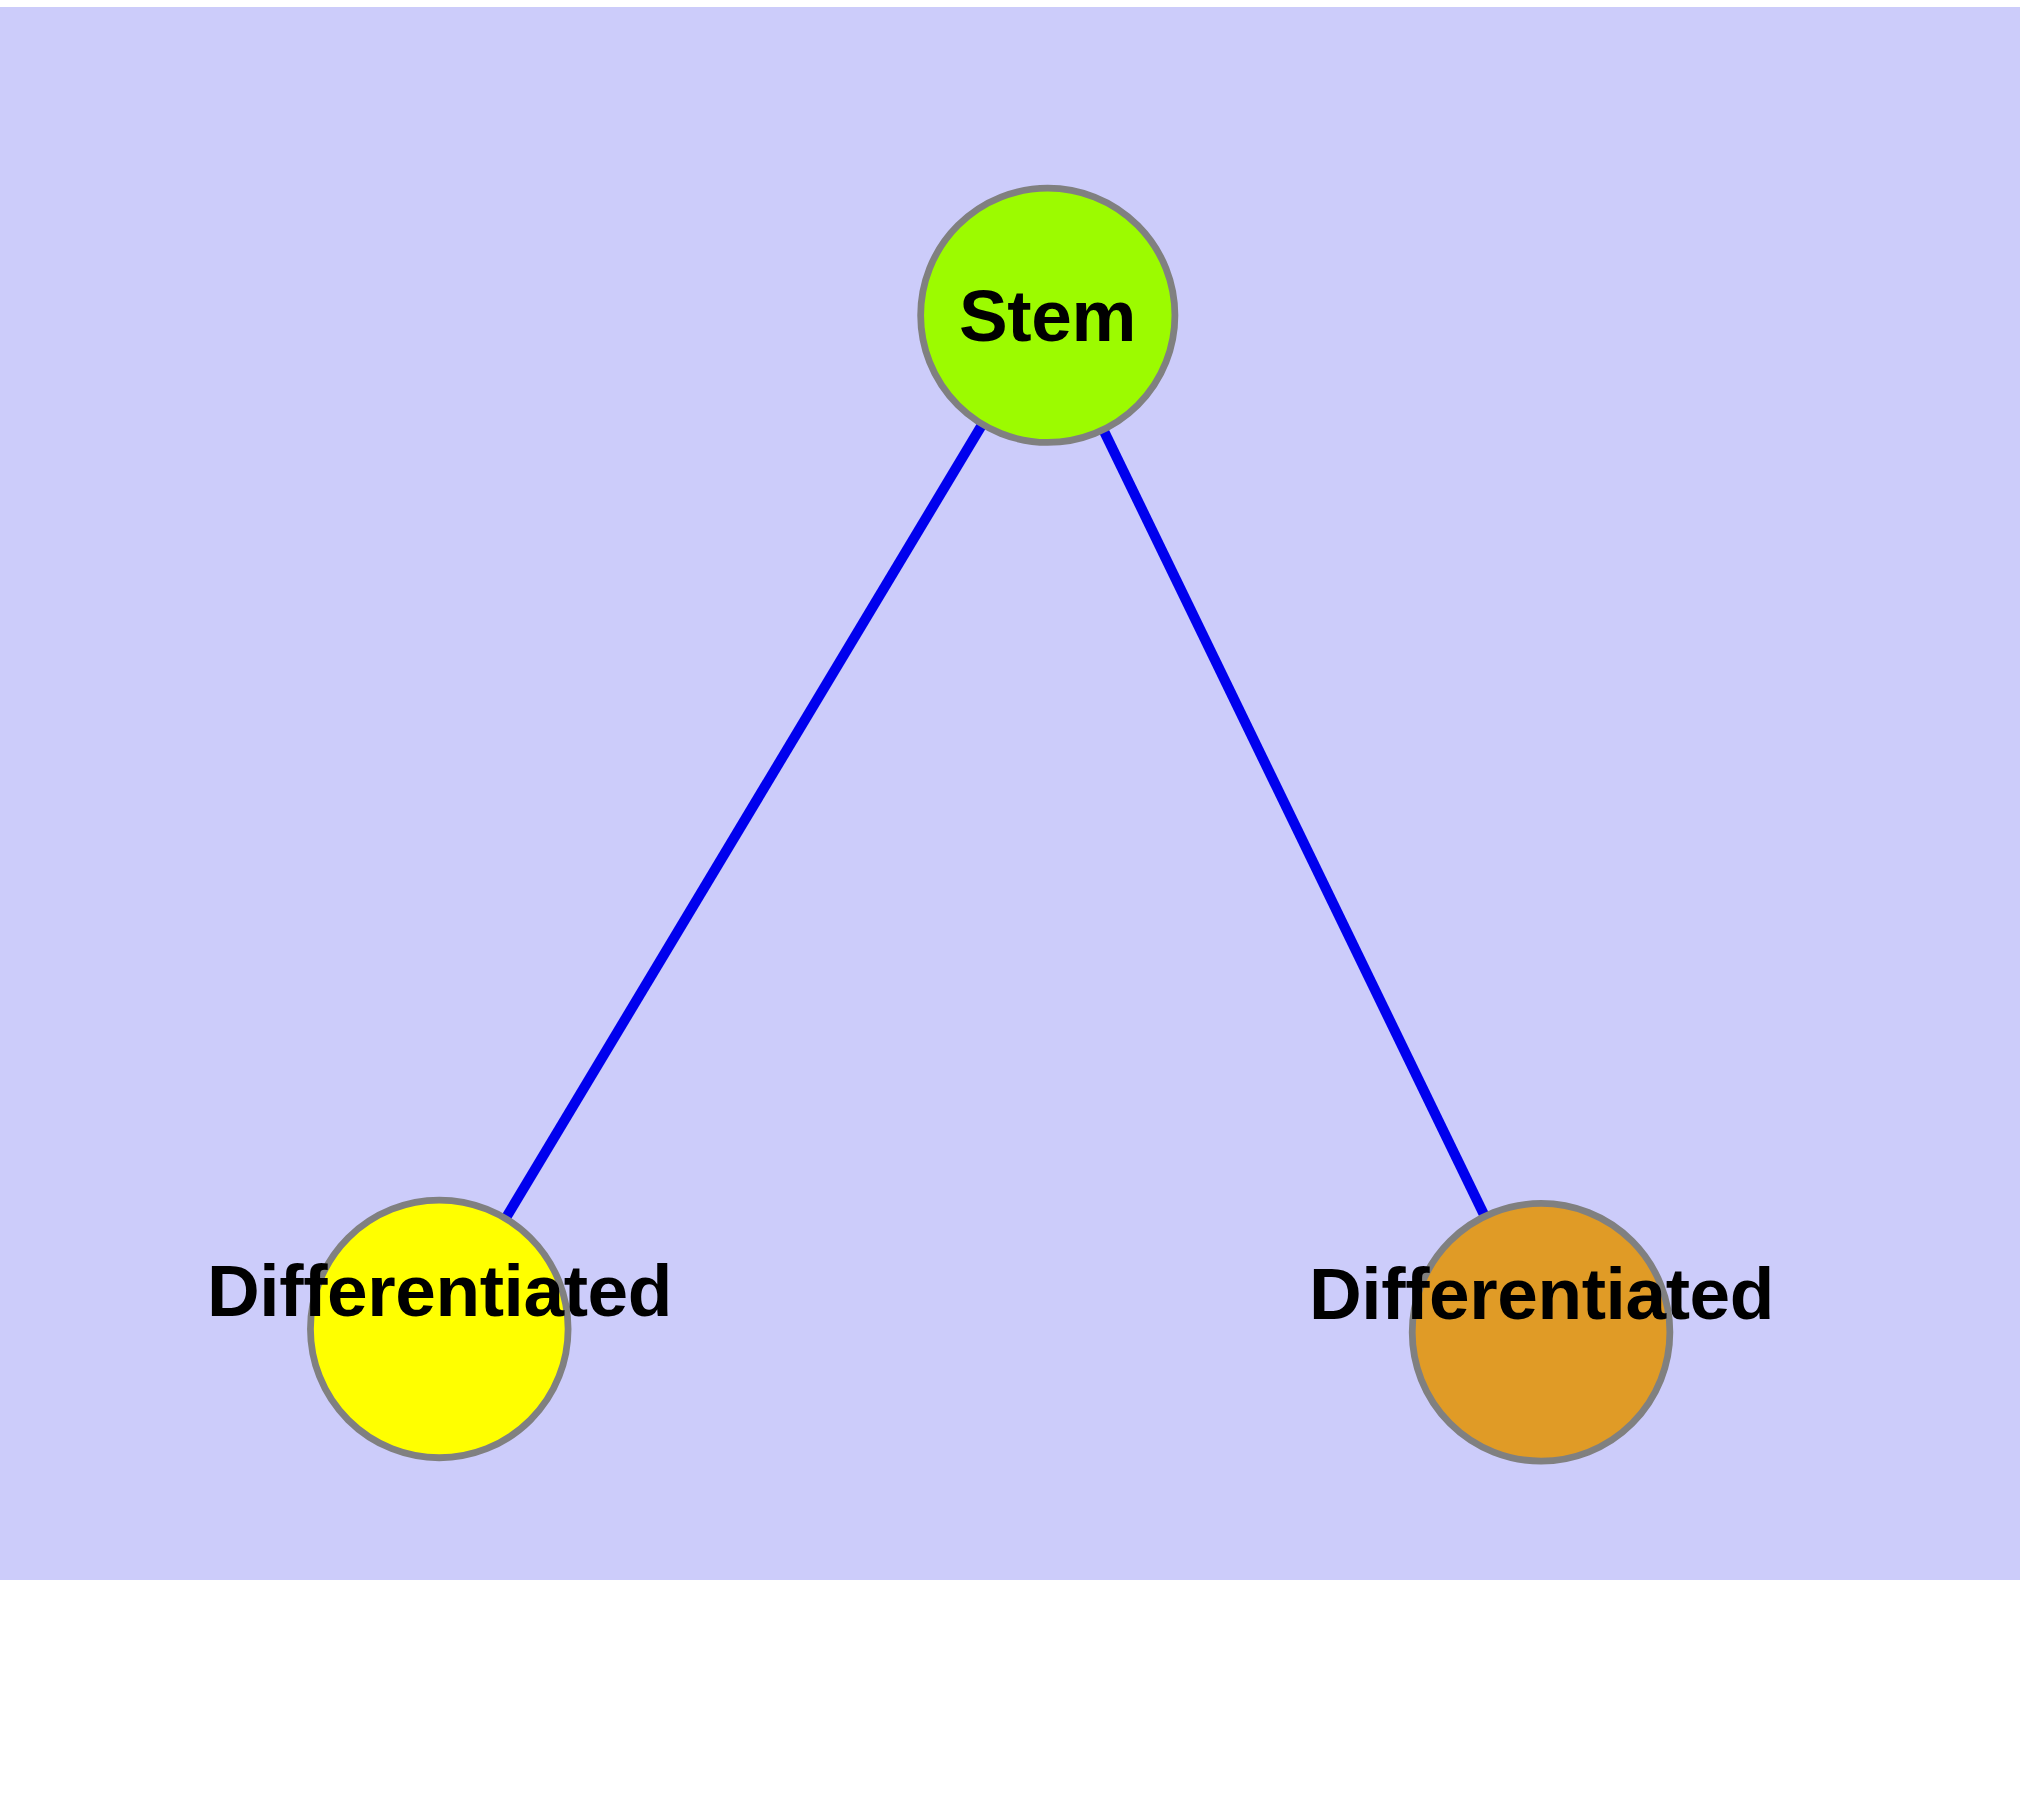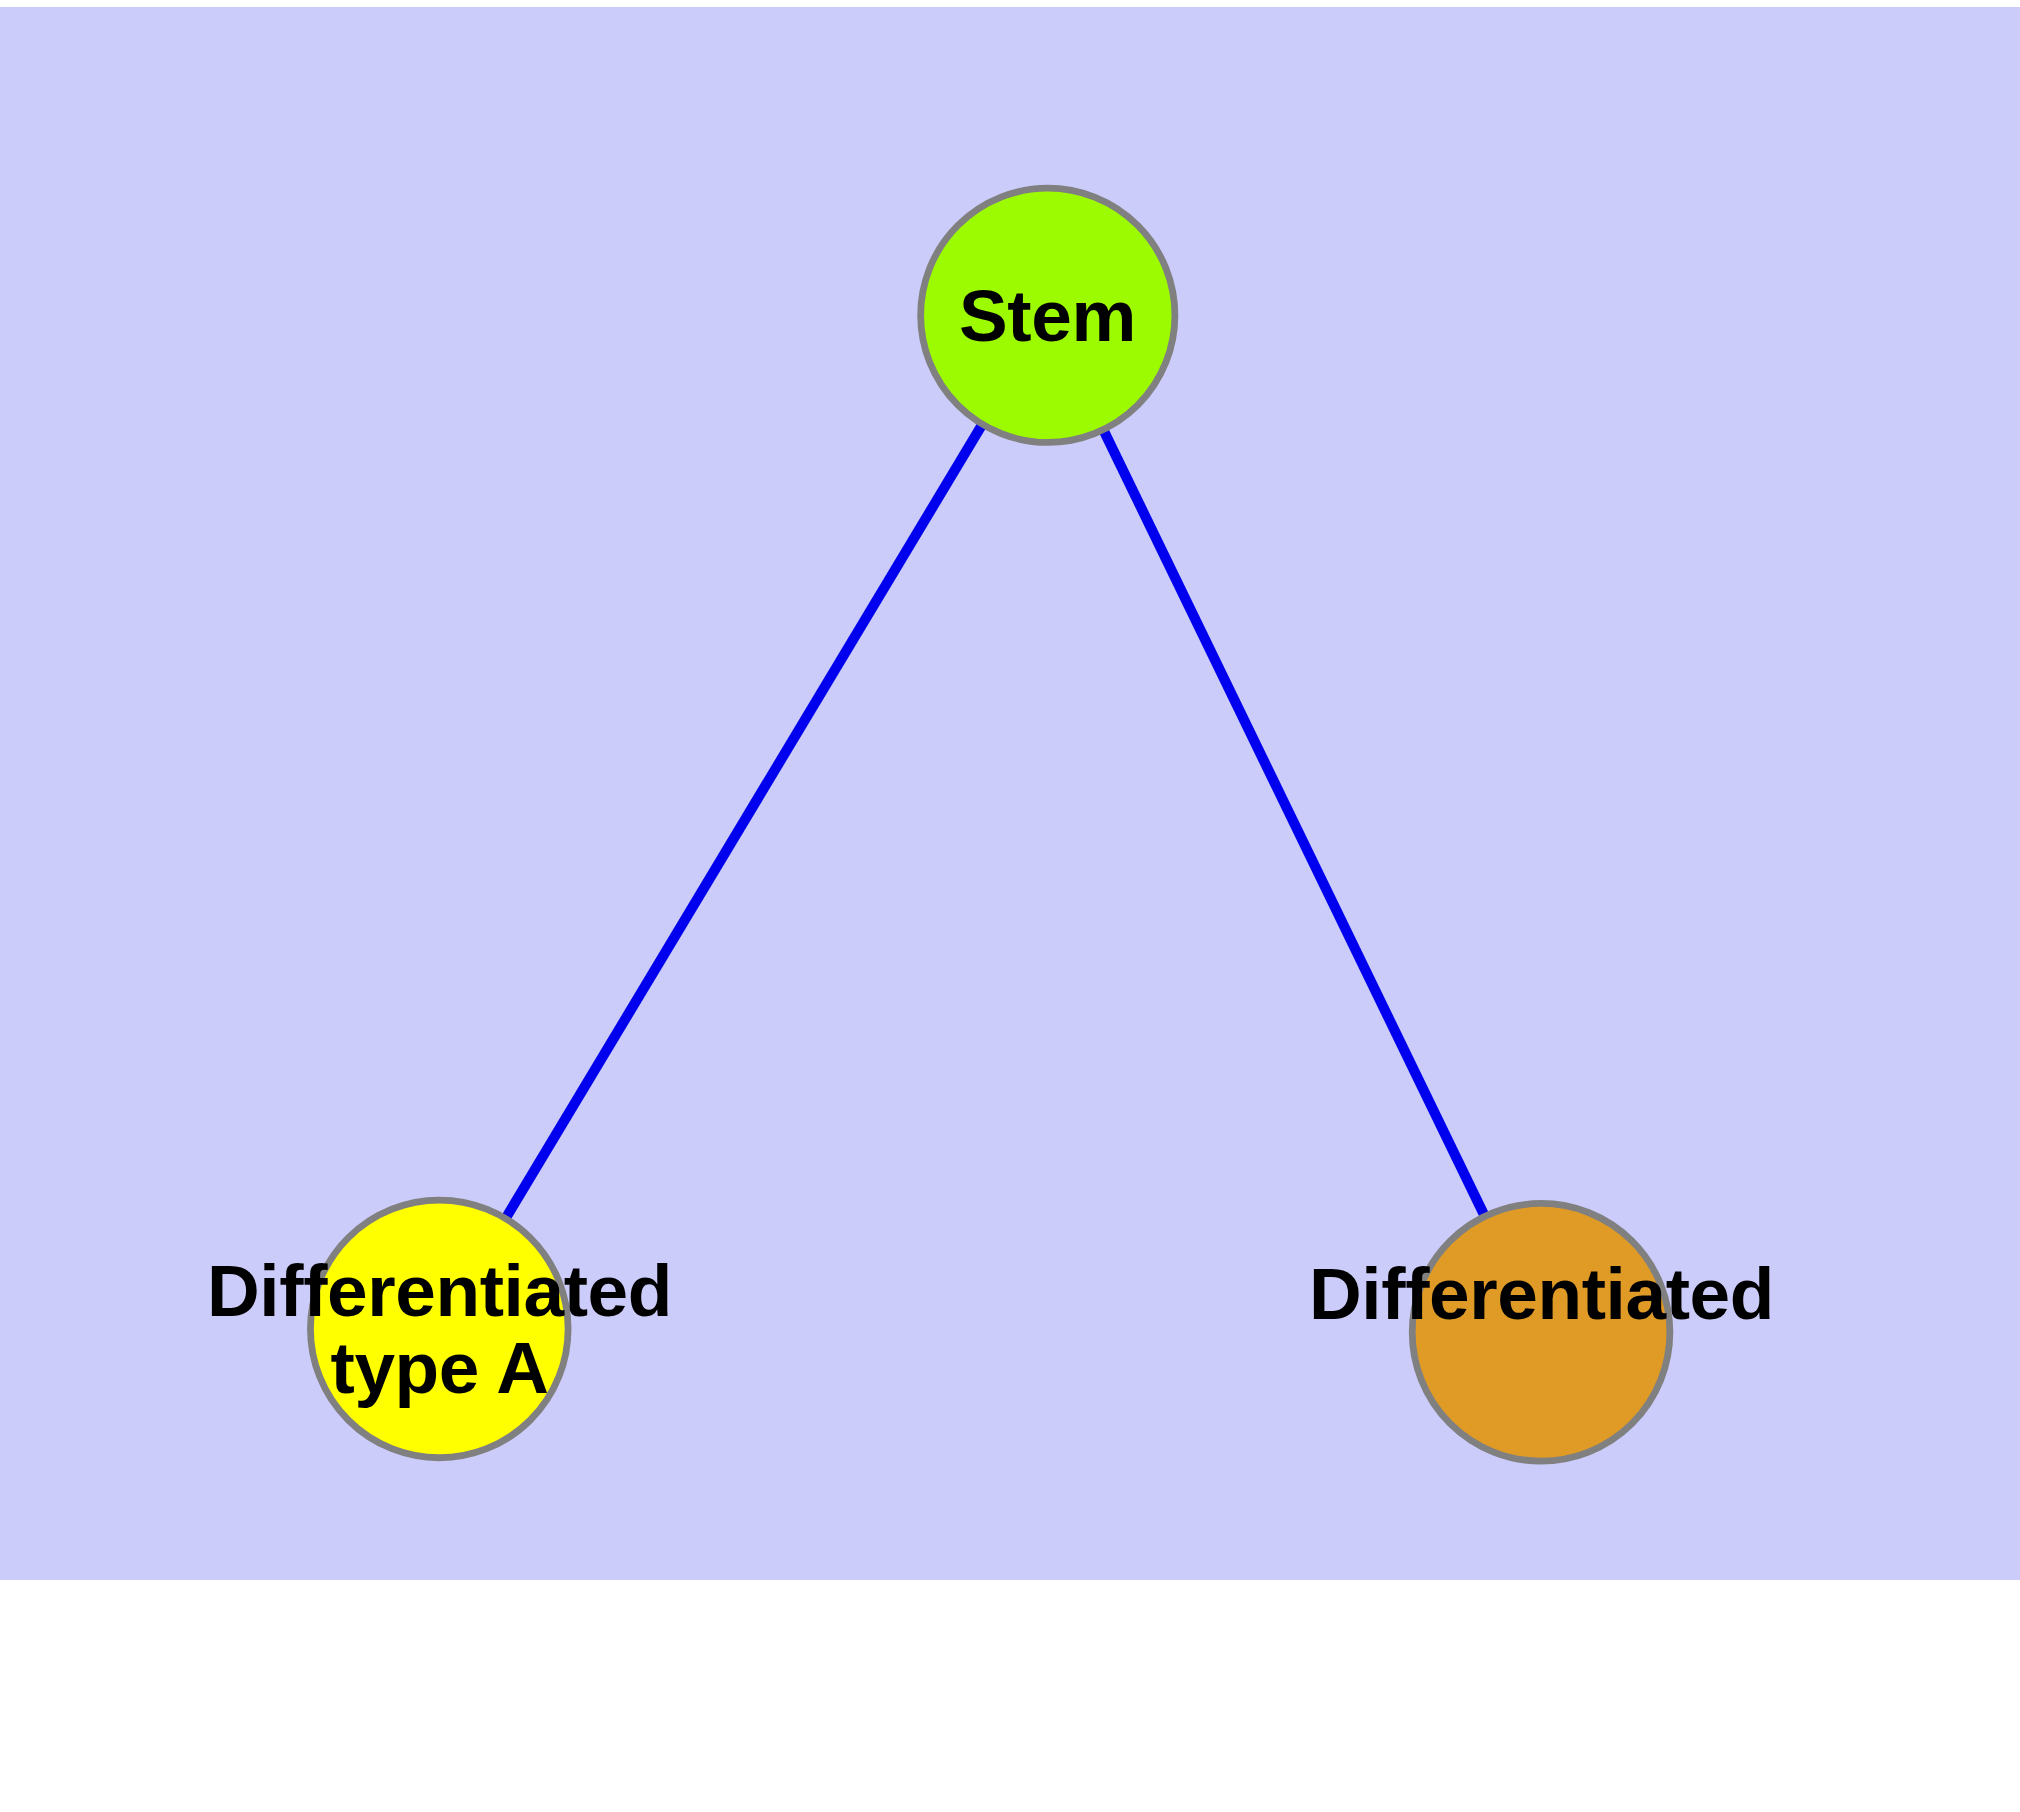--- a/index.html
+++ b/index.html
@@ -78,21 +78,20 @@
       <circle id="node-2" cx="1818" cy="1572" r="152" fill="#e09b26" stroke="#808080" stroke-width="8"></circle>
     </g>
   </svg>
 
   <div class="node-label label-stem" style="left: 793px; top: 277px; color: rgb(0, 0, 0);">
     <div>Stem</div>
   </div>
 
   <div class="node-label label-a" style="left: 185px; top: 1252px; color: rgb(0, 0, 0);">
     <div>Differentiated</div>
-    <div>type A</div>
   </div>
 
   <div class="node-label label-b" style="left: 1287px; top: 1255px; color: rgb(0, 0, 0);">
     <div>Differentiated</div>
   </div>
 
 </div>
 
 
 </body></html>

